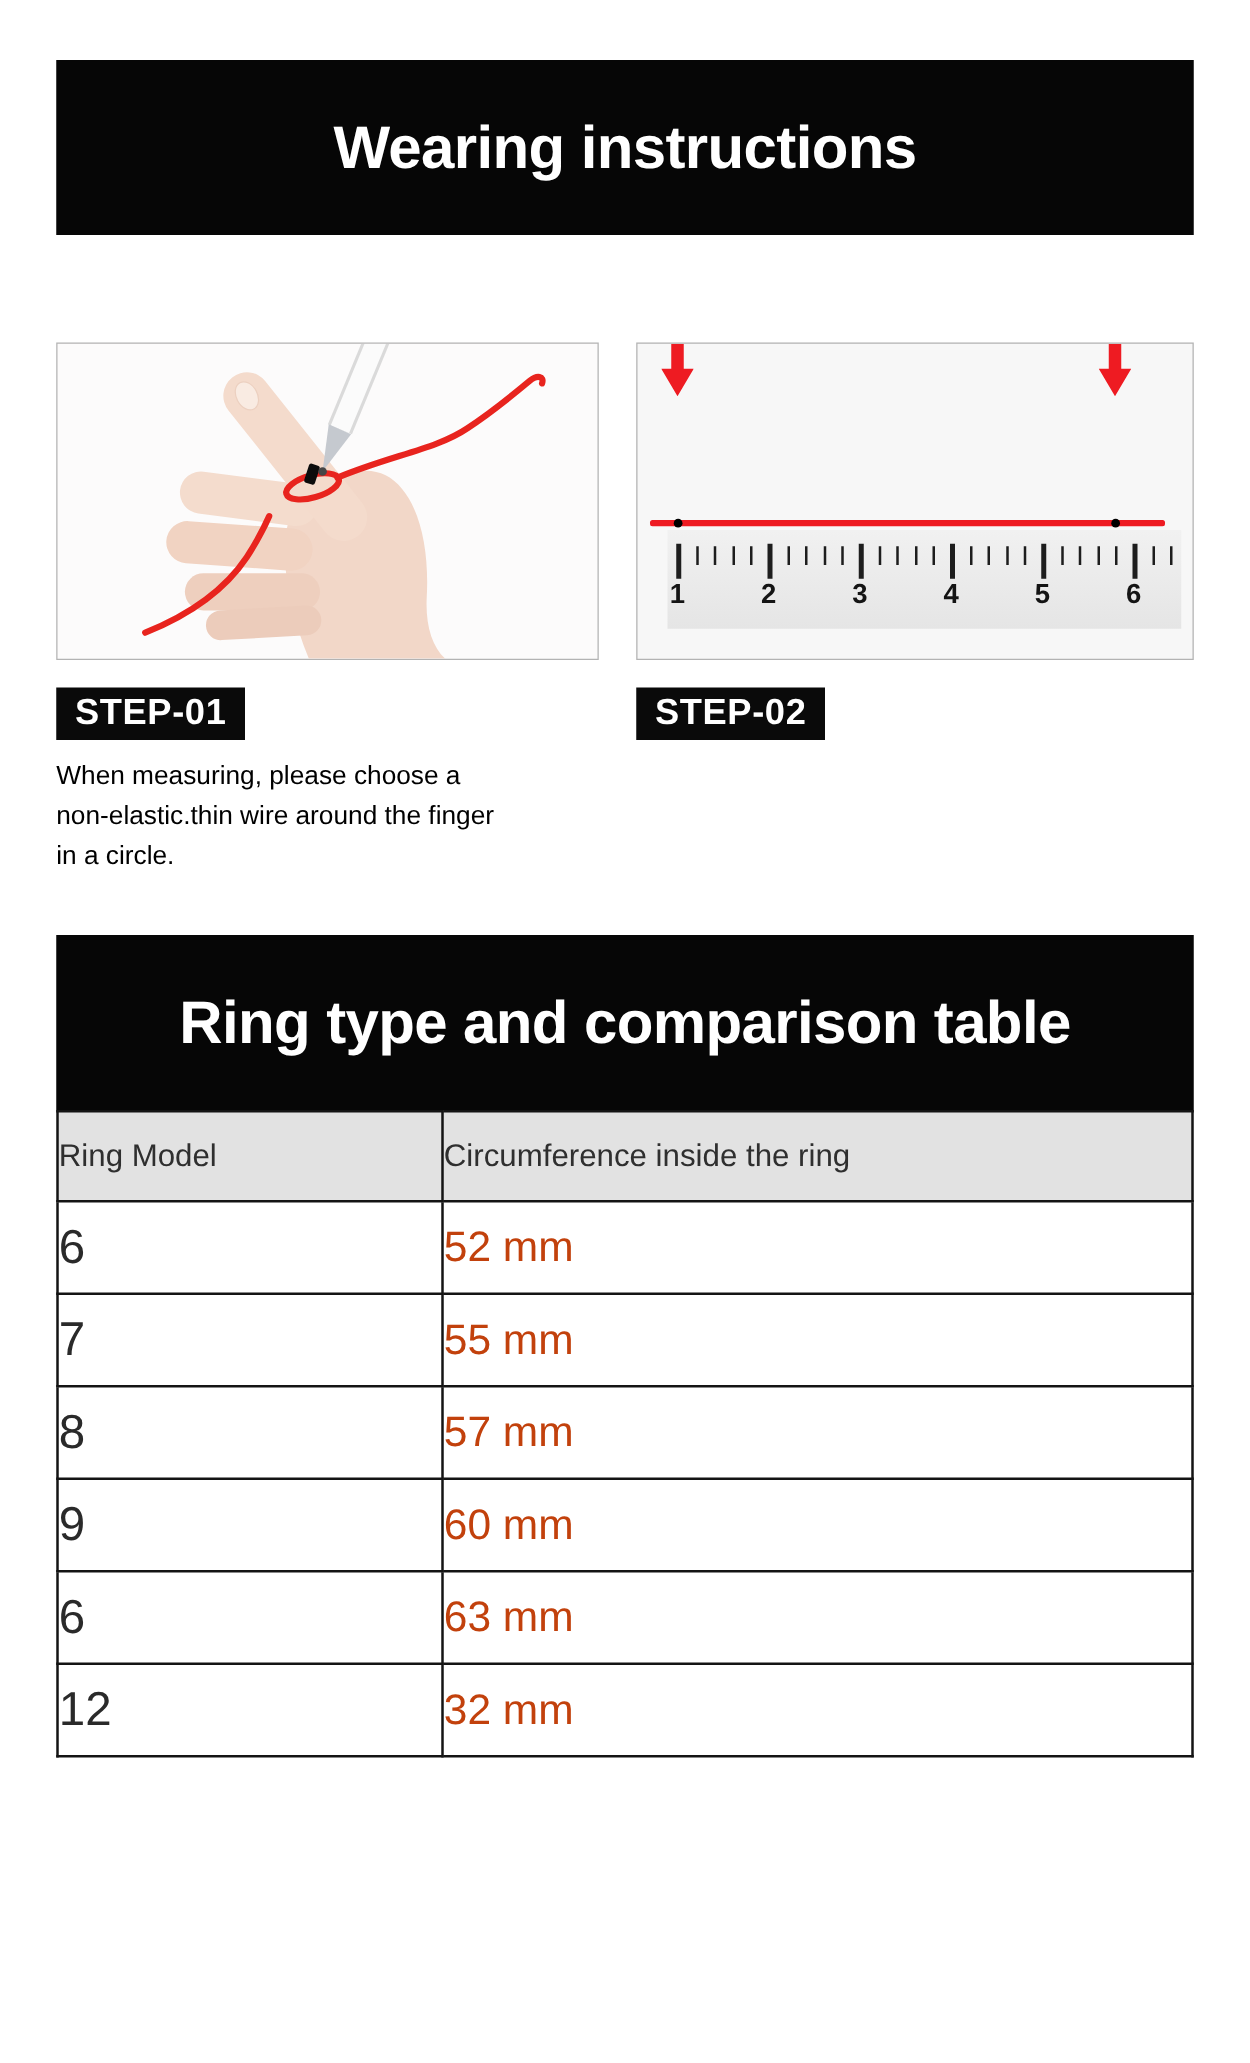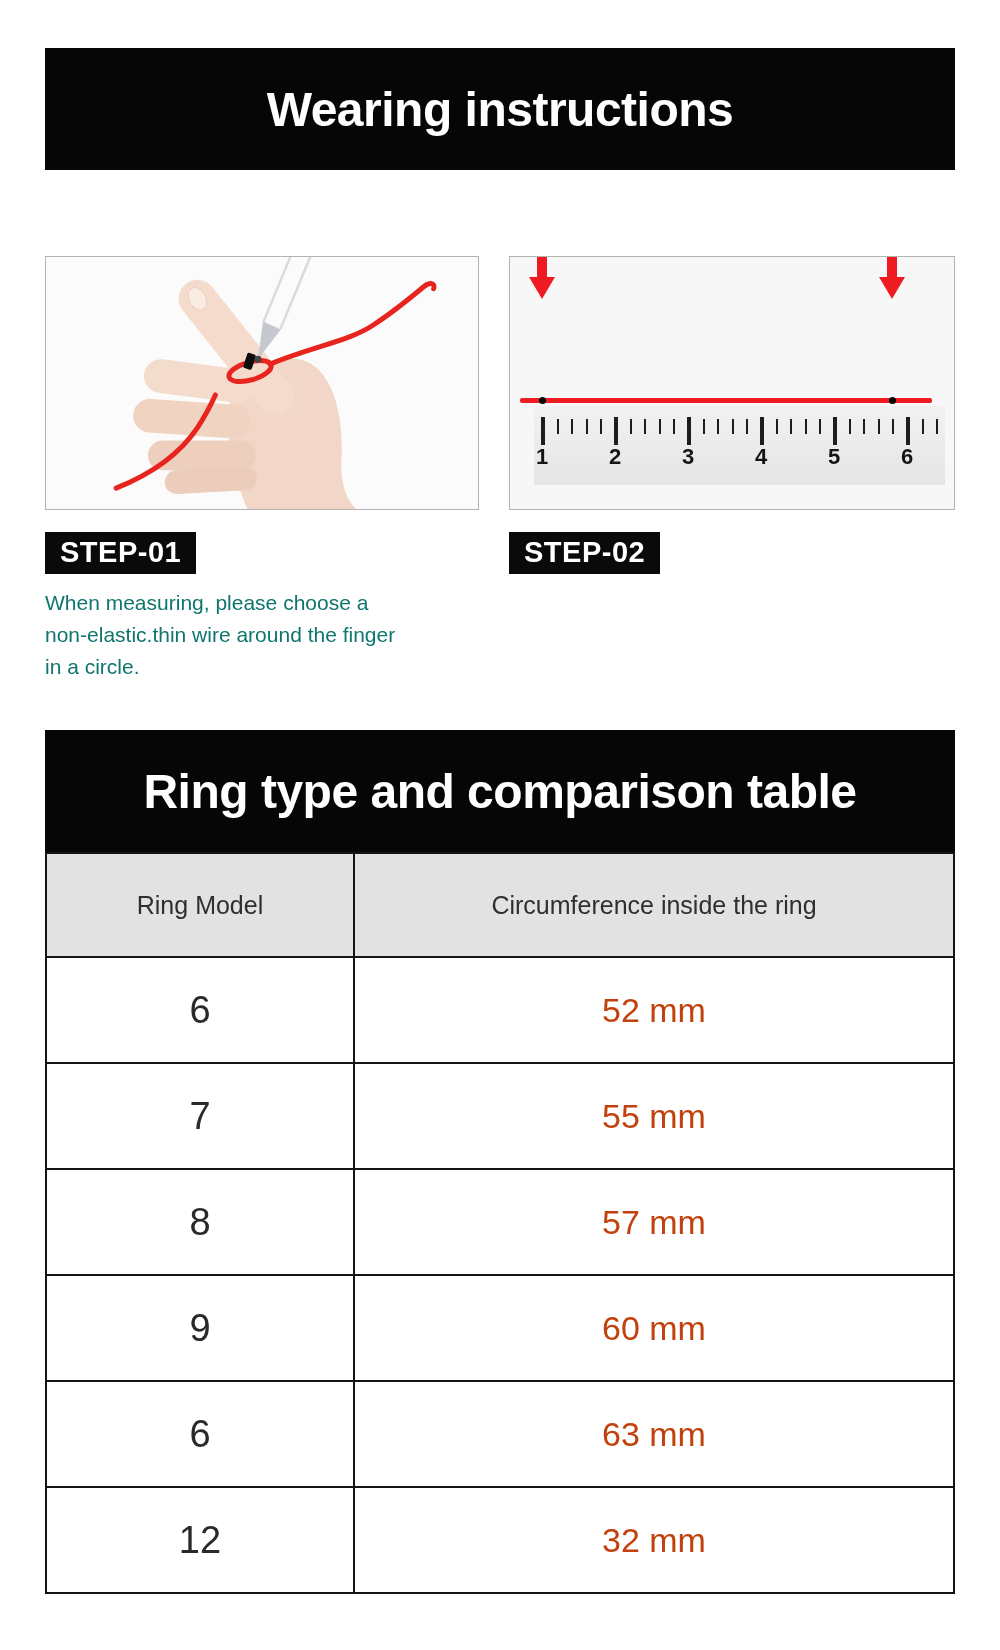--- a/index.html
+++ b/index.html
@@ -5,21 +5,21 @@
   html,body{margin:0;padding:0;}
   body{
     width:1000px;height:1650px;background:#ffffff;
     font-family:"Liberation Sans", sans-serif;
     -webkit-font-smoothing:antialiased;
   }
   .page{width:910px;margin:0 auto;padding-top:48px;}
 
   
   .banner{
-    height:122px;background:#060606;color:#ffffff;
+    height:140px;background:#060606;color:#ffffff;
     display:flex;align-items:center;justify-content:center;
     font-size:48px;font-weight:600;letter-spacing:-0.5px;
   }
   .banner.second{margin-top:47px;}
 
   
   .steps{display:flex;gap:30px;margin-top:86px;}
   .step-col.first{width:434px;}
   .step-col.second{width:446px;}
   .img-box{
@@ -28,21 +28,21 @@
   }
   .hand-box{background:#fcfbfb;}
   .ruler-box{background:#f7f7f7;}
   .img-box svg{position:absolute;left:0;top:0;}
 
   .step-label{
     display:inline-block;margin-top:22px;background:#0a0a0a;color:#ffffff;
     font-size:29px;font-weight:700;letter-spacing:0.5px;padding:4px 15px 5px;
   }
   .step-desc{
-    margin:13px 0 0;font-size:21px;line-height:32px;color:#0f766e;
+    margin:13px 0 0;font-size:21px;line-height:32px;color:#000000;
   }
   .step-col.first  .step-desc{max-width:352px;}
   .step-col.second .step-desc{max-width:430px;}
 
   
   .ruler-line{
     position:absolute;left:10px;top:141px;width:412px;height:5px;
     background:#ee1b22;border-radius:2px;
   }
   .ruler-arrow{position:absolute;top:97px;width:26px;height:42px;}
@@ -61,21 +61,21 @@
   .ruler-num{
     position:absolute;top:38px;transform:translateX(-50%);
     font-size:22px;font-weight:700;color:#141414;
   }
 
   
   table.size-table{
     width:100%;border-collapse:collapse;table-layout:fixed;
   }
   .size-table th,.size-table td{
-    border:2px solid #141414;text-align:center;vertical-align:middle;padding:16px;
+    border:2px solid #141414;text-align:left;vertical-align:middle;padding:0;
   }
   .size-table th{
     height:70px;background:#e2e2e2;font-weight:400;font-size:25px;color:#2f2f2f;
   }
   .size-table col.c1{width:308px;}
   .size-table td{height:72px;}
   .size-table td.model-cell{font-size:38px;color:#2a2a2a;}
   .size-table td.circ-cell{font-size:34px;color:#c2410c;}
 </style>
 </head>

